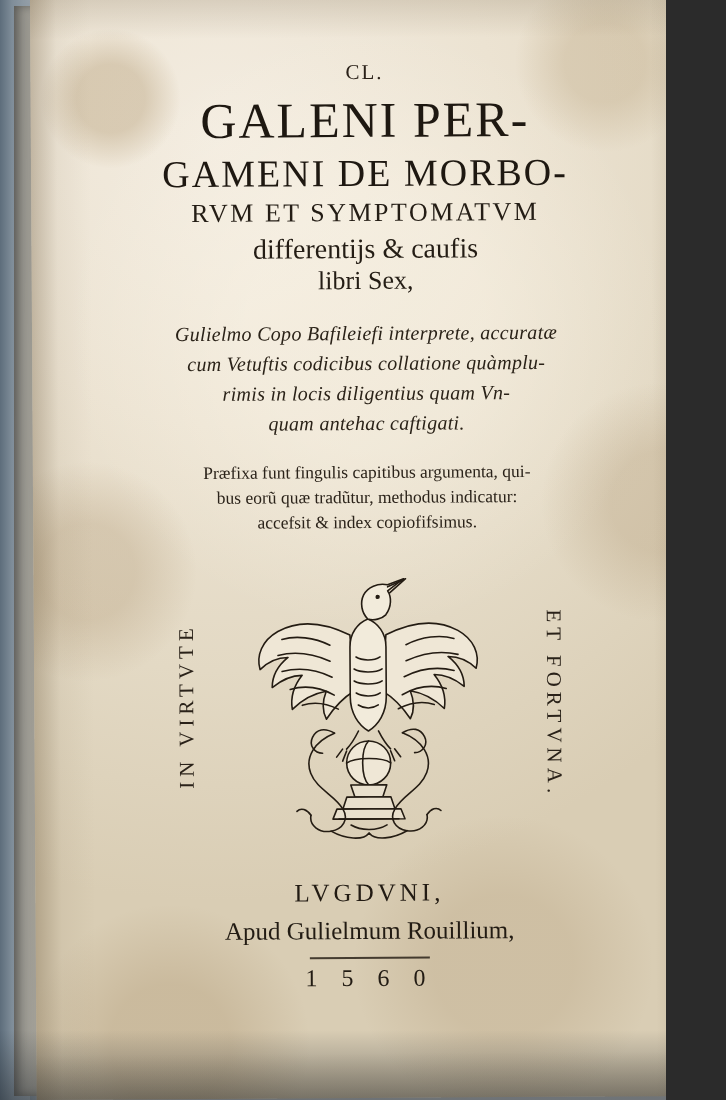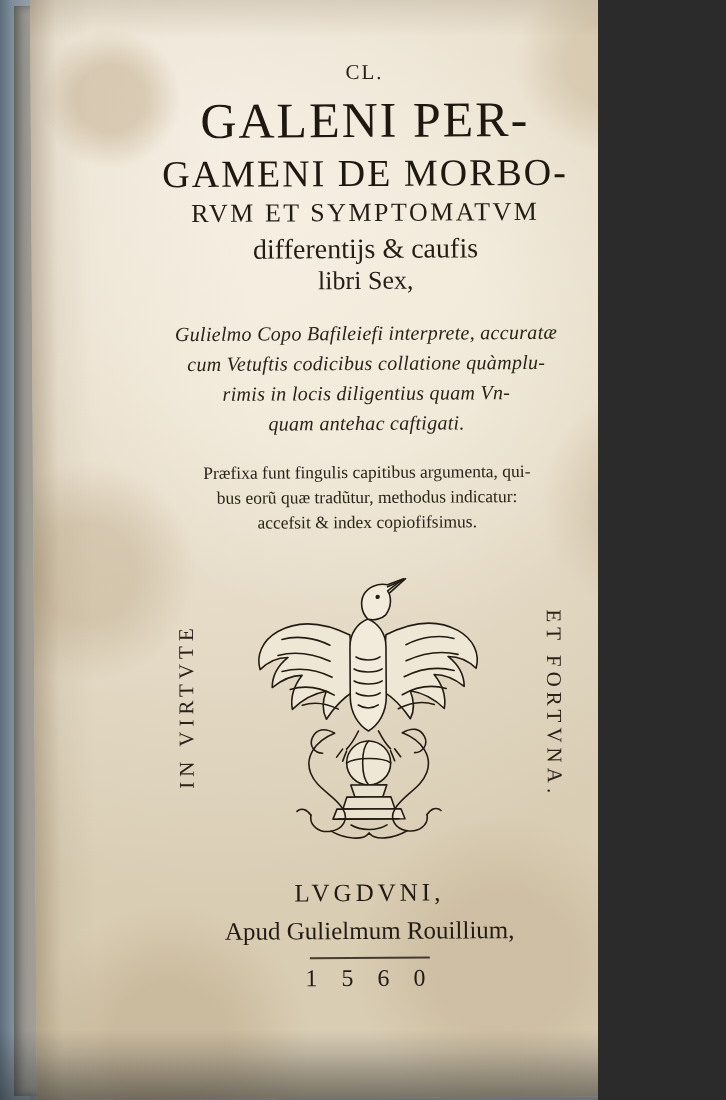--- a/index.html
+++ b/index.html
@@ -10,21 +10,21 @@
   body {
     width: 726px;
     height: 1100px;
     overflow: hidden;
     font-family: "Liberation Serif", serif;
   }
 
   
   .photo {
     position: relative;
-    width: 598px;
+    width: 666px;
     height: 1100px;
     background: #6f7e8c;
     overflow: hidden;
   }
 
   
   .gutter-dark {
     position: absolute;
     left: 0; top: 0;
     width: 30px; height: 1100px;

